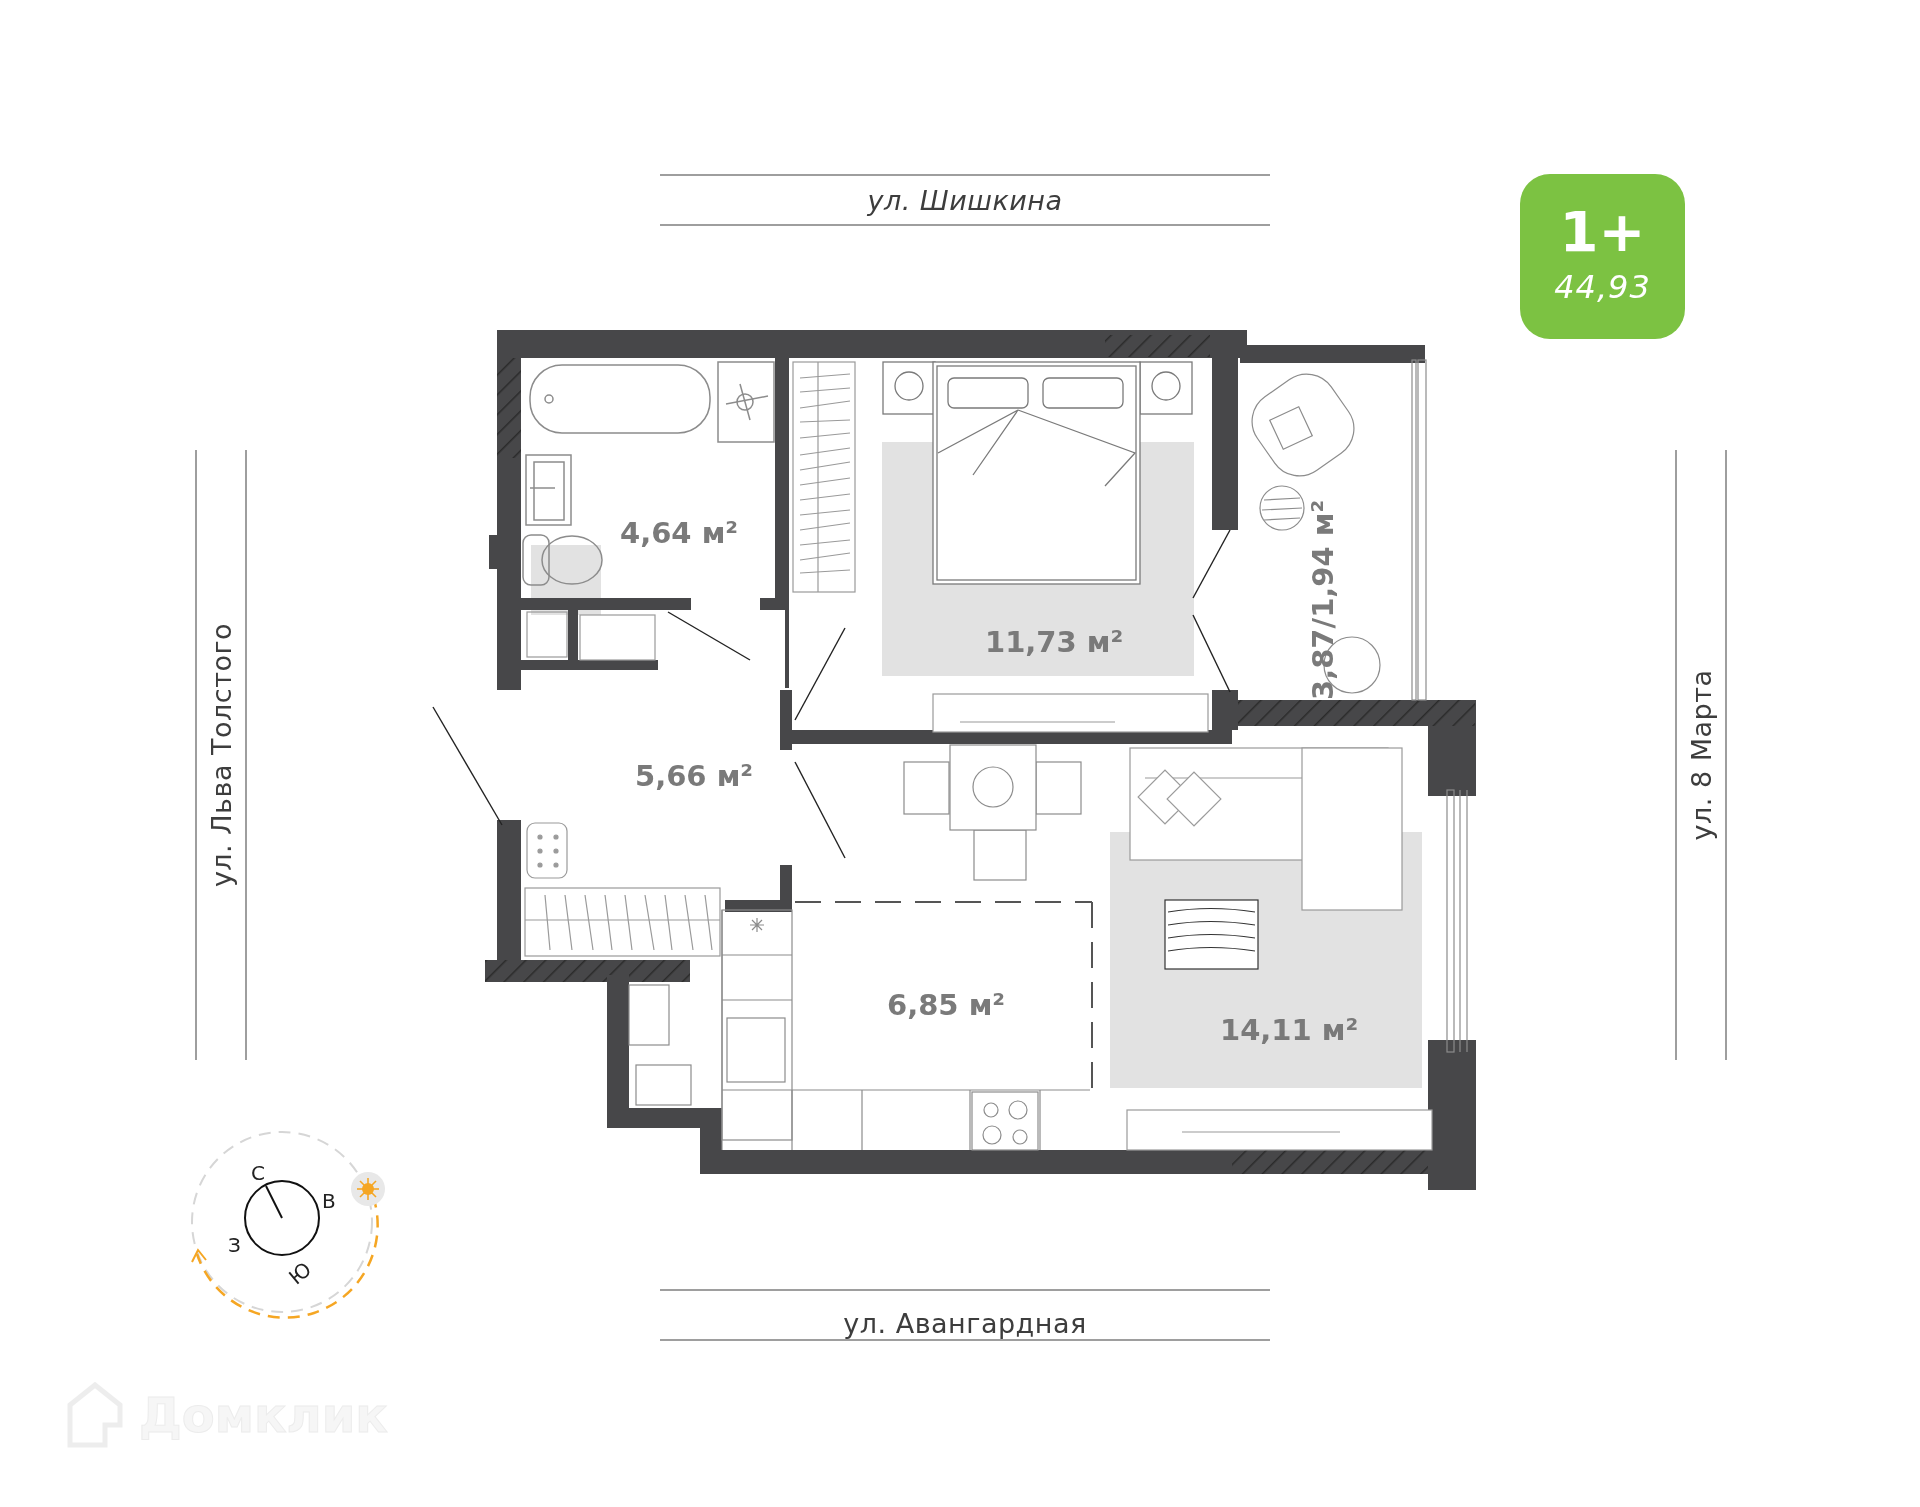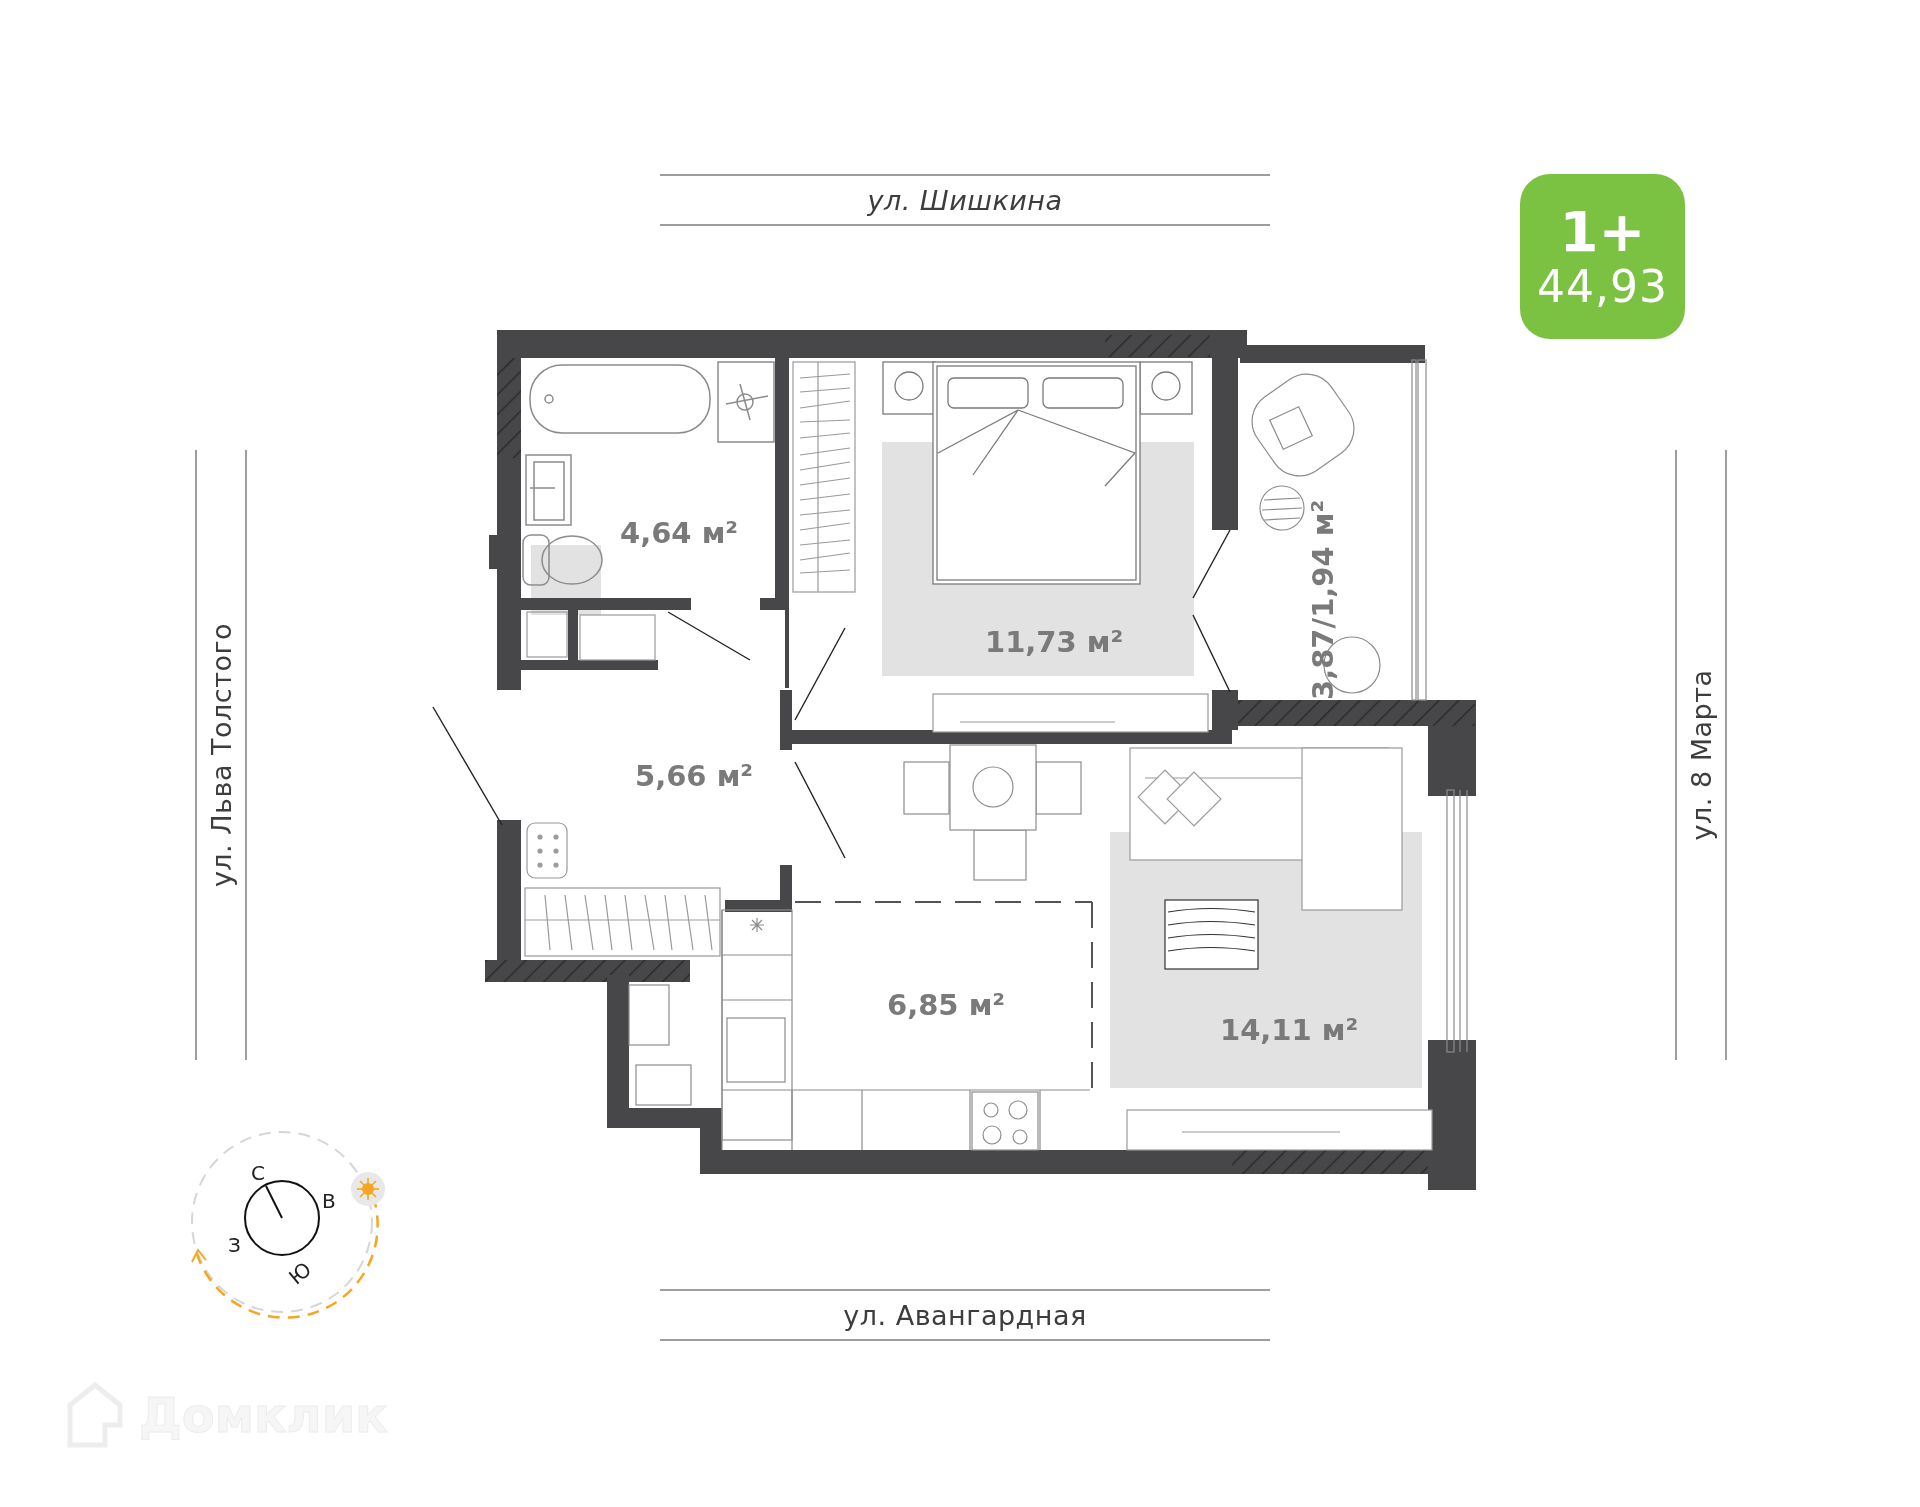--- a/index.html
+++ b/index.html
@@ -9,34 +9,34 @@
   .street-h { left: 660px; width: 610px; height: 48px; border-top: 2px solid #9e9e9e;
               border-bottom: 2px solid #9e9e9e; display: flex; align-items: center; justify-content: center; }
   .street-v { top: 450px; width: 48px; height: 610px; border-left: 2px solid #9e9e9e;
               border-right: 2px solid #9e9e9e; }
   .street-v span { position: absolute; left: 50%; top: 50%; white-space: nowrap;
                    transform: translate(-50%, -50%) rotate(-90deg); }
   .badge { position: absolute; left: 1520px; top: 174px; width: 165px; height: 165px;
            border-radius: 30px; display: flex; flex-direction: column; align-items: center;
            justify-content: center; color: #ffffff; }
   .badge .rooms { font-size: 56px; font-weight: bold; line-height: 60px; }
-  .badge .area { font-size: 44px; line-height: 50px; letter-spacing: 1px; }
+  .badge .area { font-size: 32px; line-height: 50px; letter-spacing: 1px; font-style: italic; }
   .plan { position: absolute; left: 0; top: 0; }
   .area-label { font-family: "DejaVu Sans", sans-serif; font-weight: bold; fill: #7a7a7a; font-size: 29px; }
   .compass-letter { font-family: "DejaVu Sans", sans-serif; font-size: 20px; fill: #222; }
   .watermark { position: absolute; left: 65px; top: 1380px; font-size: 48px; font-weight: bold;
                color: #f6f6f6; -webkit-text-stroke: 1px #ececec; display: flex; align-items: center; gap: 14px; }
 </style>
 </head>
 <body>
 
 <div class="street street-h" style="top:174px;font-style:italic;">
   <span>ул. Шишкина</span>
 </div>
-<div class="street street-h" style="top:1289px;">
+<div class="street street-h" style="top:1289px;align-items:flex-end;">
   <span>ул. Авангардная</span>
 </div>
 <div class="street street-v" style="left:195px;">
   <span>ул. Льва Толстого</span>
 </div>
 <div class="street street-v" style="left:1675px;">
   <span>ул. 8 Марта</span>
 </div>
 
 <div class="badge" style="background:#7cc242;">

